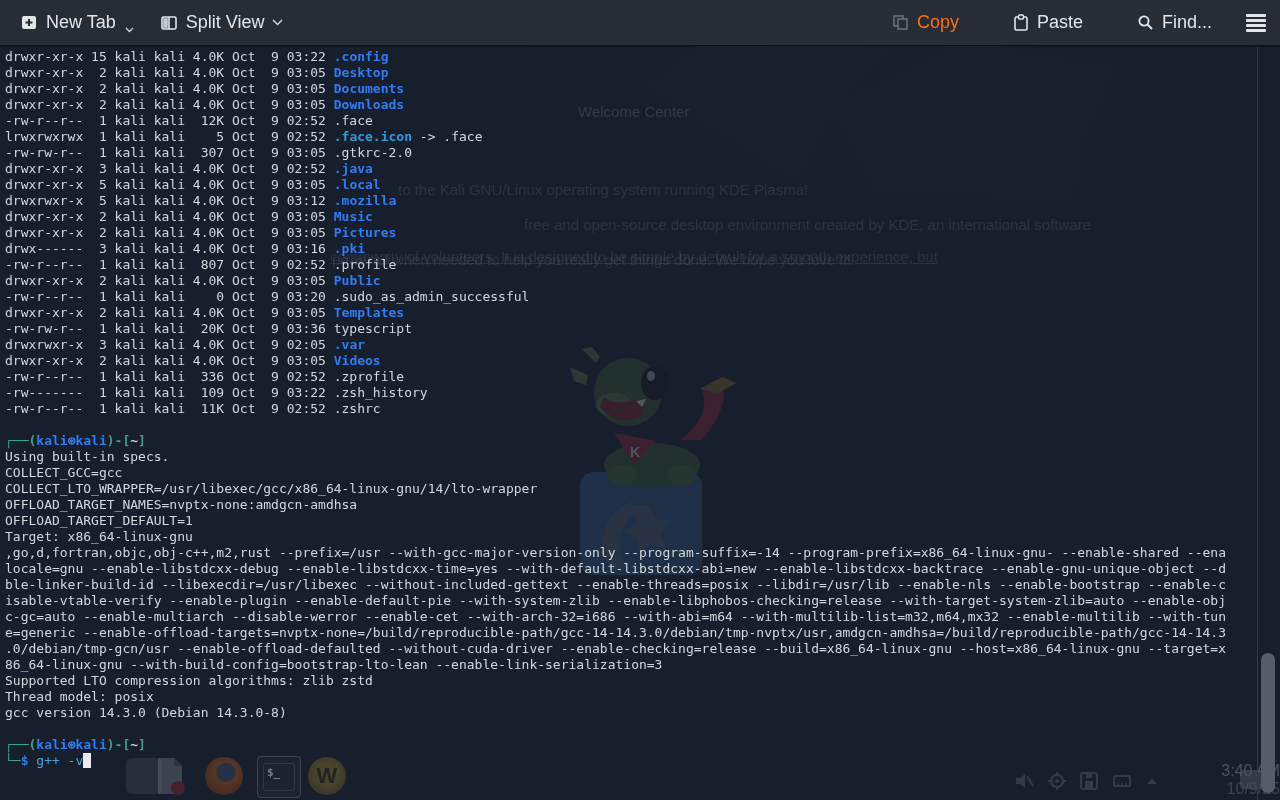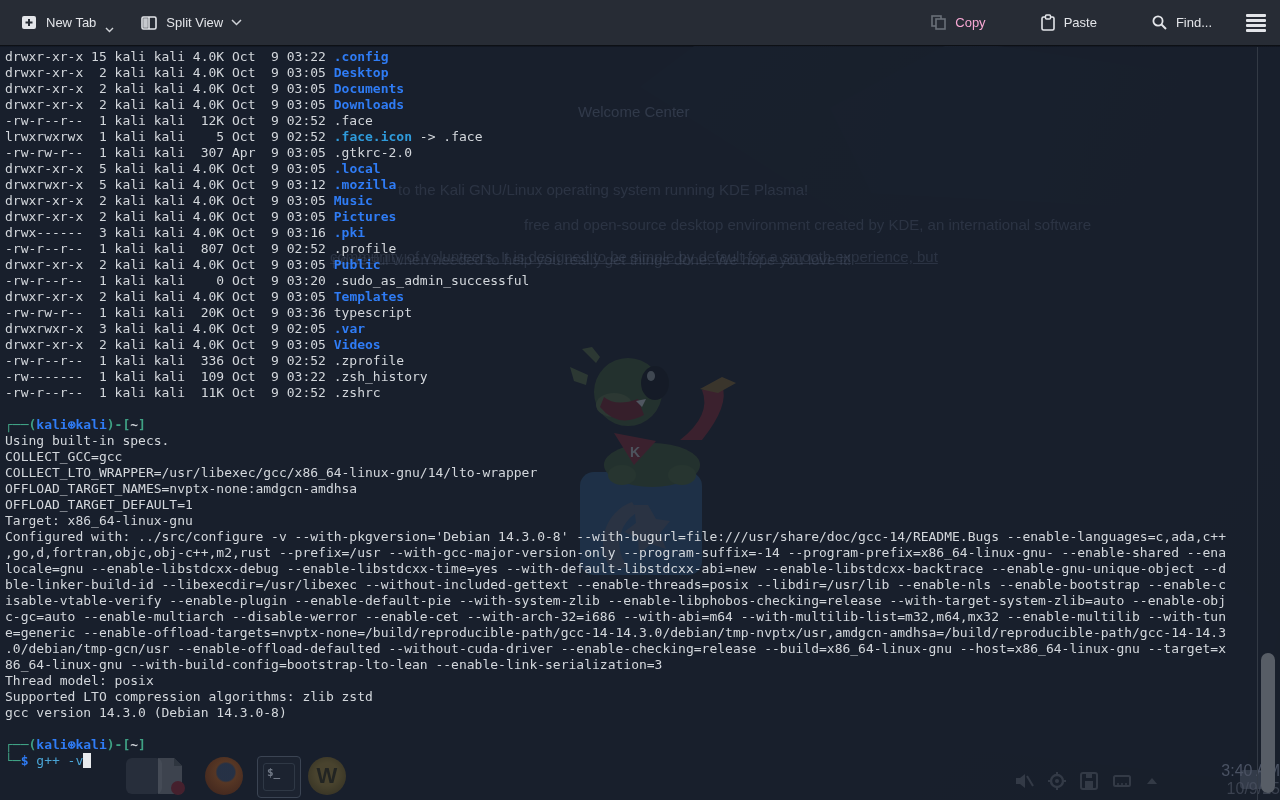--- a/index.html
+++ b/index.html
@@ -18,26 +18,26 @@
         background:linear-gradient(100deg,#222b3b,#161d2b 70%);
         clip-path:polygon(0 40%,30% 0,100% 25%,85% 100%,10% 90%); opacity:.5; }
   .s3 { left:900px; top:520px; width:380px; height:260px;
         background:linear-gradient(120deg,#1a2231,#121826 80%);
         clip-path:polygon(10% 20%,70% 0,100% 40%,90% 100%,0 85%); opacity:.45; }
 
   
   .toolbar { position:absolute; left:0; top:0; width:1280px; height:46px;
              background:#272c35; border-bottom:1px solid #0d1015;
              display:flex; align-items:center; padding:0 14px; z-index:30;
-             color:#e3e5e9; font-size:13px; }
+             color:#e3e5e9; font-size:18px; }
   .tb-btn { display:flex; align-items:center; gap:8px; padding:6px 6px;
             border-radius:3px; cursor:default; position:relative; }
   .tb-btn + .tb-btn { margin-left:14px; }
   .tb-btn svg { display:block; }
-  .tb-btn.disabled { color:#f9a8d4; }
+  .tb-btn.disabled { color:#f97316; }
   .tb-right { margin-left:auto; display:flex; align-items:center; gap:28px; }
   .tb-group { display:flex; align-items:center; gap:8px; }
   .mini-chev { transform:translateY(7px); margin-left:1px; }
   .burger { display:flex; flex-direction:column; gap:2px; }
   .burger i { display:block; width:20px; height:3px; background:#e3e5e9; border-radius:1px; }
 
   
   .terminal { position:absolute; left:0; top:47px; width:1280px; height:753px;
               background:rgba(25,32,45,0.93); z-index:10; }
 
@@ -245,21 +245,22 @@
       </div>
     </div>
 
     <div class="term-text">
         <div class="tl"><span class="d">drwxr-xr-x 15 kali kali 4.0K Oct  9 03:22 </span><span class="b">.config</span></div>
         <div class="tl"><span class="d">drwxr-xr-x  2 kali kali 4.0K Oct  9 03:05 </span><span class="b">Desktop</span></div>
         <div class="tl"><span class="d">drwxr-xr-x  2 kali kali 4.0K Oct  9 03:05 </span><span class="b">Documents</span></div>
         <div class="tl"><span class="d">drwxr-xr-x  2 kali kali 4.0K Oct  9 03:05 </span><span class="b">Downloads</span></div>
         <div class="tl"><span class="d">-rw-r--r--  1 kali kali  12K Oct  9 02:52 .face</span></div>
         <div class="tl"><span class="d">lrwxrwxrwx  1 kali kali    5 Oct  9 02:52 </span><span class="y">.face.icon</span><span class="d"> -&gt; .face</span></div>
-        <div class="tl"><span class="d">-rw-rw-r--  1 kali kali  307 Apr  9 03:05 .gtkrc-2.0</span></div>
+        <div class="tl"><span class="d">-rw-rw-r--  1 kali kali  307 Oct  9 03:05 .gtkrc-2.0</span></div>
+        <div class="tl"><span class="d">drwxr-xr-x  3 kali kali 4.0K Oct  9 02:52 </span><span class="b">.java</span></div>
         <div class="tl"><span class="d">drwxr-xr-x  5 kali kali 4.0K Oct  9 03:05 </span><span class="b">.local</span></div>
         <div class="tl"><span class="d">drwxrwxr-x  5 kali kali 4.0K Oct  9 03:12 </span><span class="b">.mozilla</span></div>
         <div class="tl"><span class="d">drwxr-xr-x  2 kali kali 4.0K Oct  9 03:05 </span><span class="b">Music</span></div>
         <div class="tl"><span class="d">drwxr-xr-x  2 kali kali 4.0K Oct  9 03:05 </span><span class="b">Pictures</span></div>
         <div class="tl"><span class="d">drwx------  3 kali kali 4.0K Oct  9 03:16 </span><span class="b">.pki</span></div>
         <div class="tl"><span class="d">-rw-r--r--  1 kali kali  807 Oct  9 02:52 .profile</span></div>
         <div class="tl"><span class="d">drwxr-xr-x  2 kali kali 4.0K Oct  9 03:05 </span><span class="b">Public</span></div>
         <div class="tl"><span class="d">-rw-r--r--  1 kali kali    0 Oct  9 03:20 .sudo_as_admin_successful</span></div>
         <div class="tl"><span class="d">drwxr-xr-x  2 kali kali 4.0K Oct  9 03:05 </span><span class="b">Templates</span></div>
         <div class="tl"><span class="d">-rw-rw-r--  1 kali kali  20K Oct  9 03:36 typescript</span></div>
@@ -269,31 +270,30 @@
         <div class="tl"><span class="d">-rw-------  1 kali kali  109 Oct  9 03:22 .zsh_history</span></div>
         <div class="tl"><span class="d">-rw-r--r--  1 kali kali  11K Oct  9 02:52 .zshrc</span></div>
         <div class="tl"> </div>
         <div class="tl"><span class="g">┌──(</span><span class="u">kali</span><span class="u">⊛</span><span class="u">kali</span><span class="g">)-[</span><span class="w">~</span><span class="g">]</span></div>
         <div class="tl"><span class="d">Using built-in specs.</span></div>
         <div class="tl"><span class="d">COLLECT_GCC=gcc</span></div>
         <div class="tl"><span class="d">COLLECT_LTO_WRAPPER=/usr/libexec/gcc/x86_64-linux-gnu/14/lto-wrapper</span></div>
         <div class="tl"><span class="d">OFFLOAD_TARGET_NAMES=nvptx-none:amdgcn-amdhsa</span></div>
         <div class="tl"><span class="d">OFFLOAD_TARGET_DEFAULT=1</span></div>
         <div class="tl"><span class="d">Target: x86_64-linux-gnu</span></div>
-        <div class="tl"><span class="d">Configured with: ../src/configure -v --with-pkgversion='Debian 14.3.0-8' --with-bugurl=file:///usr/share/doc/gcc-14/README.Bugs --enable-languages=c,ada,c++</span></div>
         <div class="tl"><span class="d">,go,d,fortran,objc,obj-c++,m2,rust --prefix=/usr --with-gcc-major-version-only --program-suffix=-14 --program-prefix=x86_64-linux-gnu- --enable-shared --ena</span></div>
         <div class="tl"><span class="d">locale=gnu --enable-libstdcxx-debug --enable-libstdcxx-time=yes --with-default-libstdcxx-abi=new --enable-libstdcxx-backtrace --enable-gnu-unique-object --d</span></div>
         <div class="tl"><span class="d">ble-linker-build-id --libexecdir=/usr/libexec --without-included-gettext --enable-threads=posix --libdir=/usr/lib --enable-nls --enable-bootstrap --enable-c</span></div>
         <div class="tl"><span class="d">isable-vtable-verify --enable-plugin --enable-default-pie --with-system-zlib --enable-libphobos-checking=release --with-target-system-zlib=auto --enable-obj</span></div>
         <div class="tl"><span class="d">c-gc=auto --enable-multiarch --disable-werror --enable-cet --with-arch-32=i686 --with-abi=m64 --with-multilib-list=m32,m64,mx32 --enable-multilib --with-tun</span></div>
         <div class="tl"><span class="d">e=generic --enable-offload-targets=nvptx-none=/build/reproducible-path/gcc-14-14.3.0/debian/tmp-nvptx/usr,amdgcn-amdhsa=/build/reproducible-path/gcc-14-14.3</span></div>
         <div class="tl"><span class="d">.0/debian/tmp-gcn/usr --enable-offload-defaulted --without-cuda-driver --enable-checking=release --build=x86_64-linux-gnu --host=x86_64-linux-gnu --target=x</span></div>
         <div class="tl"><span class="d">86_64-linux-gnu --with-build-config=bootstrap-lto-lean --enable-link-serialization=3</span></div>
+        <div class="tl"><span class="d">Supported LTO compression algorithms: zlib zstd</span></div>
         <div class="tl"><span class="d">Thread model: posix</span></div>
-        <div class="tl"><span class="d">Supported LTO compression algorithms: zlib zstd</span></div>
         <div class="tl"><span class="d">gcc version 14.3.0 (Debian 14.3.0-8)</span></div>
         <div class="tl"> </div>
         <div class="tl"><span class="g">┌──(</span><span class="u">kali</span><span class="u">⊛</span><span class="u">kali</span><span class="g">)-[</span><span class="w">~</span><span class="g">]</span></div>
         <div class="tl"><span class="g">└─</span><span class="u">$</span><span class="d"> </span><span class="c">g++ -v</span><span class="cur"> </span></div>
       </div>
 
     <div class="sb-track">
       <div class="sb-thumb"></div>
     </div>
   </div>

